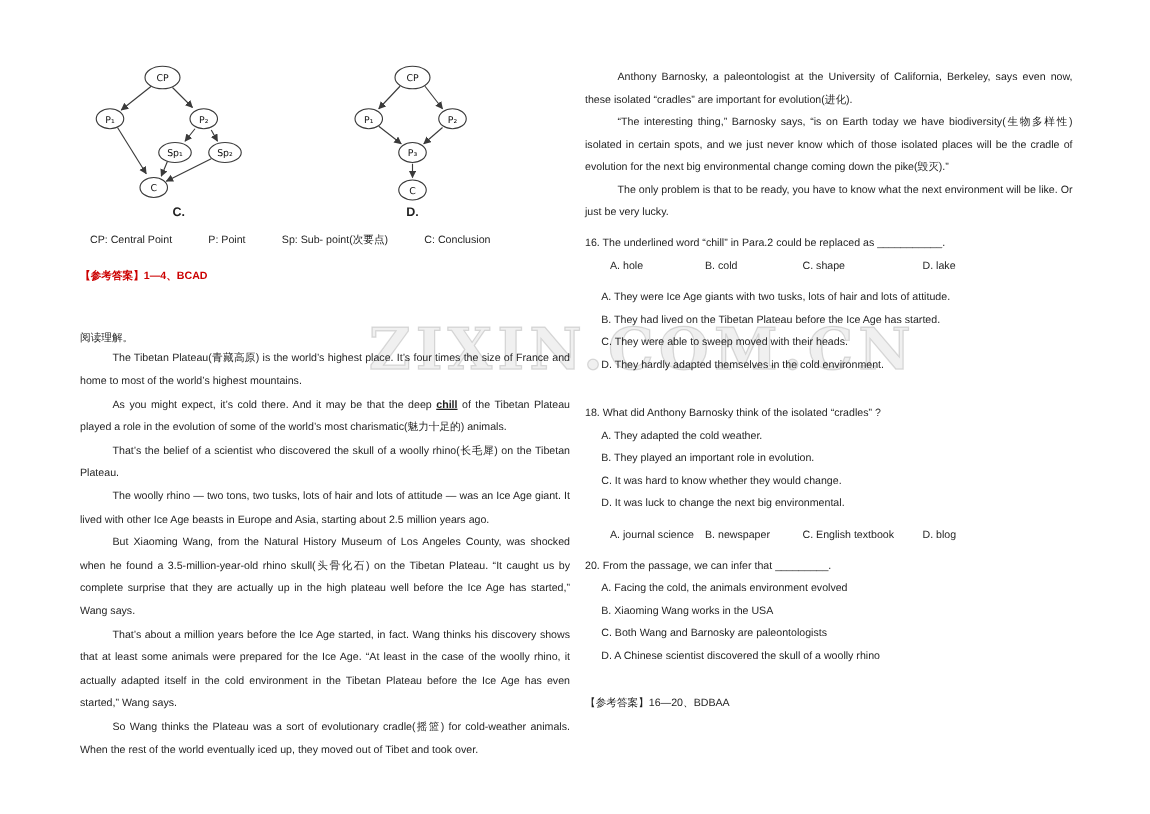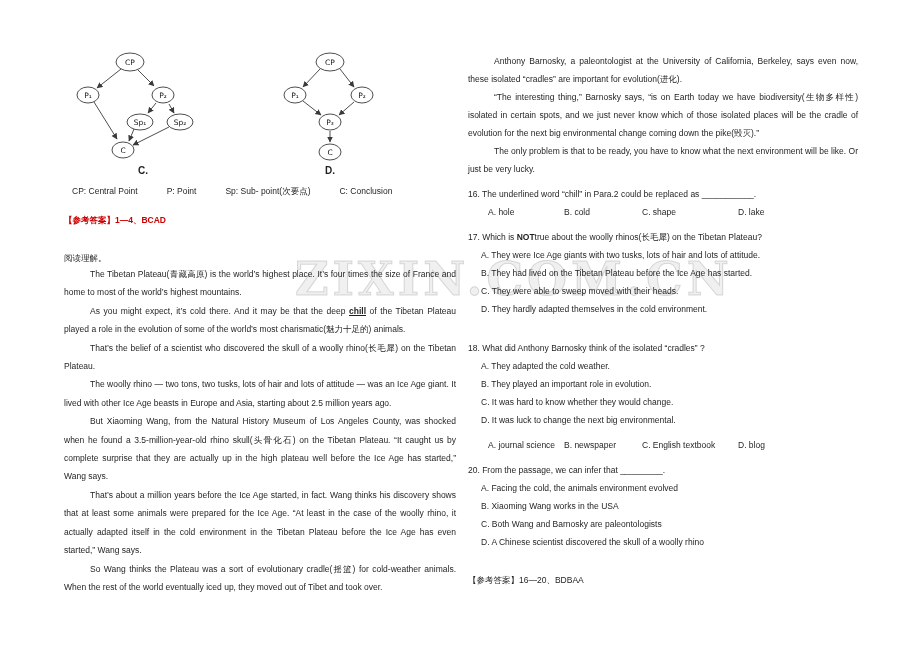--- a/index.html
+++ b/index.html
@@ -27,21 +27,21 @@
   .diagram { display: flex; flex-direction: column; align-items: center; }
   .diagram svg { display: block; }
   .diagram line { stroke: #3a3a3a; stroke-width: 0.9; }
   .diagram ellipse { fill: #ffffff; stroke: #3a3a3a; stroke-width: 0.9; }
   .diagram text { font-size: 7.5px; fill: #111; text-anchor: middle; font-family: "DejaVu Sans", sans-serif; }
   .diagram-label { font-weight: 700; font-size: 10px; margin-top: 3px; }
 
   .legend { display: flex; gap: 29px; margin-top: 10px; padding-left: 8px; white-space: nowrap; }
 
   .answer-key-red { color: #cc0000; font-weight: 600; margin-top: 17px; }
-  .section-title { margin-top: 26px; }
+  .section-title { margin-top: 38px; }
 
   .para { margin: 0; text-align: justify; text-indent: 26px; line-height: 18.4px; }
   .col-right .para { line-height: 18px; }
 
   .chill { font-weight: 700; text-decoration: underline; }
   b.not { font-weight: 700; }
 
   .question { margin-top: 7px; }
   .question.gap-lg { margin-top: 21px; }
   .stem { line-height: 18px; }
@@ -154,21 +154,20 @@
       <div class="stem">16. The underlined word “chill” in Para.2 could be replaced as ___________.</div>
       <div class="options-inline">
         <span class="oi ow-a">A. hole</span>
         <span class="oi ow-b">B. cold</span>
         <span class="oi ow-c">C. shape</span>
         <span class="oi">D. lake</span>
       </div>
     </div>
 
     <div class="question">
-      <div class="stem"><span>17. Which is </span><b class="not">NOT</b><span>true about the woolly rhinos(长毛犀) on the Tibetan Plateau?</span></div>
       <div class="opt-line">A. They were Ice Age giants with two tusks, lots of hair and lots of attitude.</div>
       <div class="opt-line">B. They had lived on the Tibetan Plateau before the Ice Age has started.</div>
       <div class="opt-line">C. They were able to sweep moved with their heads.</div>
       <div class="opt-line">D. They hardly adapted themselves in the cold environment.</div>
     </div>
 
     <div class="question gap-lg">
       <div class="stem">18. What did Anthony Barnosky think of the isolated “cradles” ?</div>
       <div class="opt-line">A. They adapted the cold weather.</div>
       <div class="opt-line">B. They played an important role in evolution.</div>

